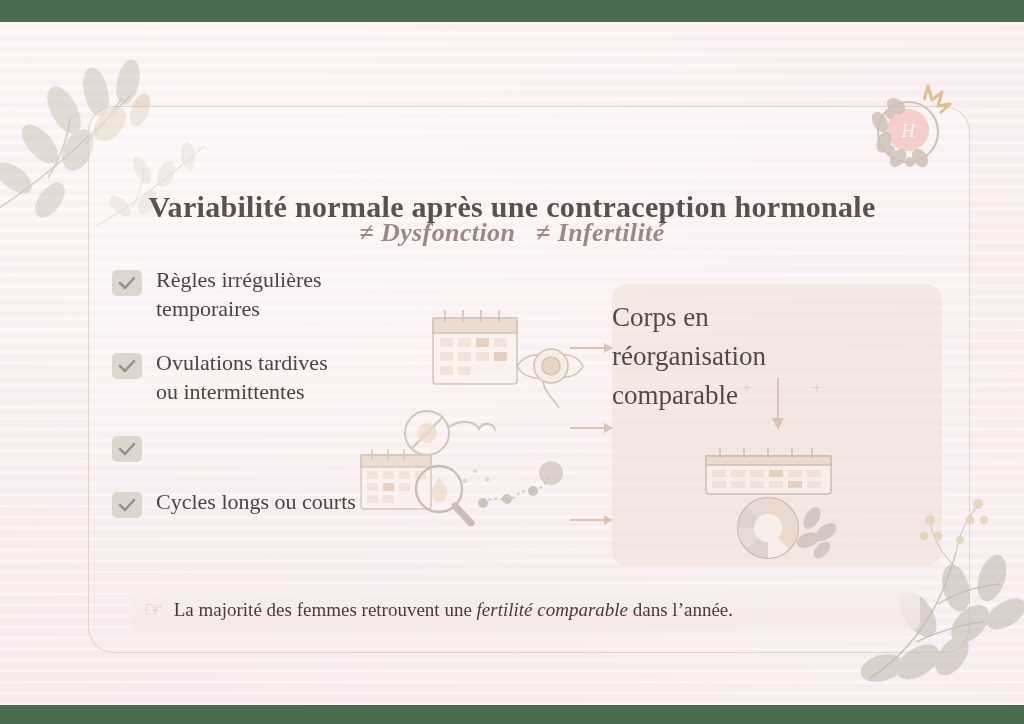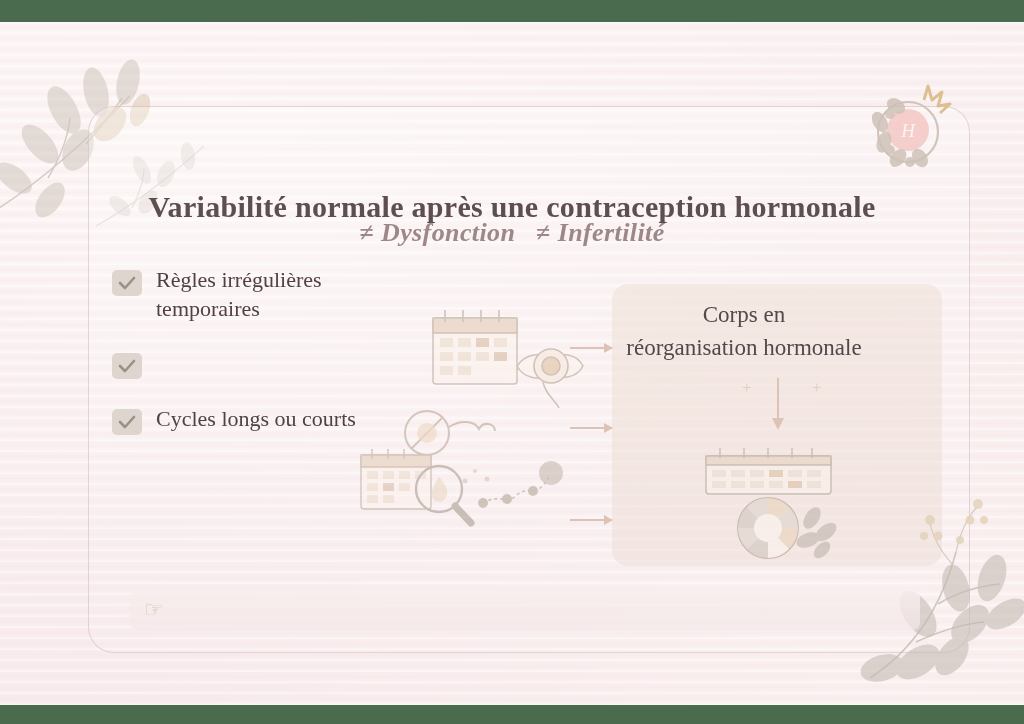--- a/index.html
+++ b/index.html
@@ -48,22 +48,22 @@
     display:flex;align-items:center;justify-content:center;
   }
   .checkbox svg{display:block;}
   .check-text{font-size:22px;color:#4f4244;line-height:1.30;}
   .panel{
     position:absolute;left:612px;top:262px;width:330px;height:282px;
     border-radius:16px;
     background:linear-gradient(160deg, rgba(240,226,217,0.62), rgba(236,219,211,0.48));
   }
   .panel-title{
-    position:absolute;left:612px;top:276px;width:264px;text-align:center;
-    font-size:23px;color:#54474a;line-height:1.45;
+    position:absolute;left:612px;top:276px;width:264px;
+    font-size:27px;color:#54474a;line-height:1.45;
   }
   .footer-bar{
     position:absolute;left:130px;top:568px;width:790px;height:40px;
     border-radius:8px;
     background:linear-gradient(180deg, rgba(248,238,238,0.85), rgba(244,231,232,0.7));
     display:flex;align-items:center;
   }
   .footer-hand{
     font-size:22px;color:#d9c3ad;margin-left:14px;margin-right:10px;line-height:1;
   }
@@ -161,20 +161,31 @@
         <span>Règles irrégulières</span><br>
         <span>temporaires</span>
       </span>
     </div>
     <div class="check-row">
       <span class="checkbox">
         <svg width="18" height="14" viewBox="0 0 18 14">
             <path d="M2 7 L7 12 L16 2" fill="none" stroke="#9a9088" stroke-width="2.6" stroke-linecap="round" stroke-linejoin="round"></path>
           </svg>
       </span>
+      <span class="check-text">
+        <span>Ovulations tardives</span><br>
+        <span>ou intermittentes</span>
+      </span>
+    </div>
+    <div class="check-row">
+      <span class="checkbox">
+        <svg width="18" height="14" viewBox="0 0 18 14">
+            <path d="M2 7 L7 12 L16 2" fill="none" stroke="#9a9088" stroke-width="2.6" stroke-linecap="round" stroke-linejoin="round"></path>
+          </svg>
+      </span>
     </div>
     <div class="check-row">
       <span class="checkbox">
         <svg width="18" height="14" viewBox="0 0 18 14">
             <path d="M2 7 L7 12 L16 2" fill="none" stroke="#9a9088" stroke-width="2.6" stroke-linecap="round" stroke-linejoin="round"></path>
           </svg>
       </span>
       <span class="check-text">
         <span>Cycles longs ou courts</span>
       </span>
@@ -260,21 +271,21 @@
         <circle cx="110" cy="74" r="2.5"></circle>
           <circle cx="120" cy="64" r="2"></circle>
           <circle cx="132" cy="72" r="2.5"></circle>
       </g>
     </g>
   </svg>
 
   <div class="panel"></div>
   <div class="panel-title">
     <span>Corps en</span><br>
-    <span>réorganisation hormonale</span>
+    <span>réorganisation comparable</span>
   </div>
 
   <span class="sparkle" style="left:742px;top:357px;">+</span>
   <span class="sparkle" style="left:812px;top:357px;">+</span>
 
   <svg class="art" style="left:770px;top:356px;" width="16" height="54" viewBox="0 0 16 54">
     <path d="M8 0 V42" stroke="#dcc3b5" stroke-width="2" fill="none"></path>
     <path d="M2 40 L8 52 L14 40 Z" fill="#dcc3b5"></path>
   </svg>
 
@@ -354,14 +365,17 @@
         <circle cx="64" cy="44" r="4"></circle>
       <circle cx="118" cy="12" r="5"></circle>
         <circle cx="110" cy="28" r="4.5"></circle>
         <circle cx="124" cy="28" r="4"></circle>
       <circle cx="100" cy="48" r="4"></circle>
     </g>
   </svg>
 
   <div class="footer-bar">
     <span class="footer-hand">☞</span>
+    <span class="footer-text">
+      <span>La majorité des femmes retrouvent une </span><i>fertilité comparable</i><span> dans l’année.</span>
+    </span>
   </div>
 </div>
 
 </body></html>

